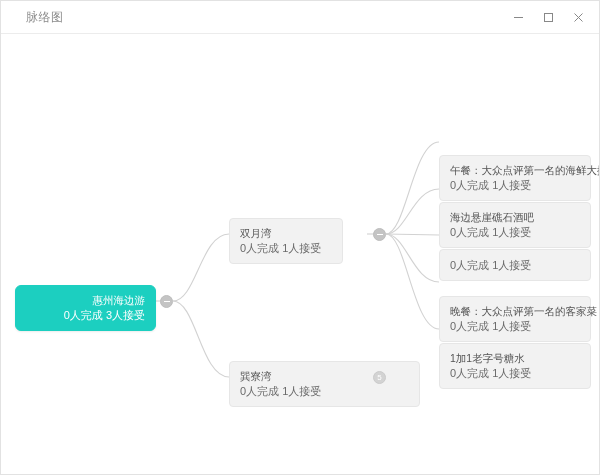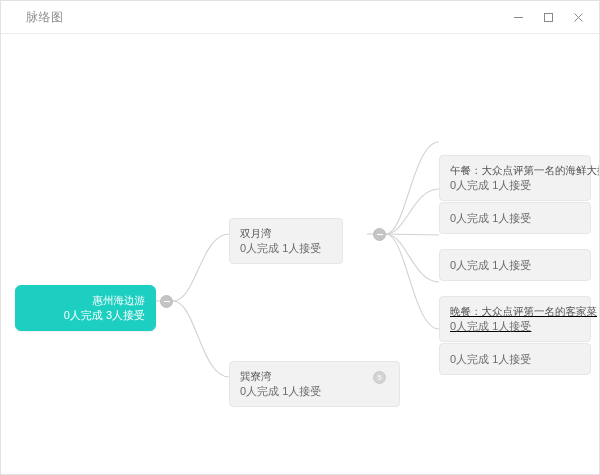--- a/index.html
+++ b/index.html
@@ -207,37 +207,39 @@
     <div class="toggle" style="left:372px; top:194px;">
       <span class="minus"></span>
     </div>
 
     <div class="node" style="left:438px; top:121px; width:152px;">
       <div class="line1">午餐：大众点评第一名的海鲜大排档</div>
       <div class="line2">0人完成 1人接受</div>
     </div>
 
     <div class="node" style="left:438px; top:168px; width:152px;">
+      <div class="line1">海边悬崖礁石酒吧</div>
       <div class="line2">0人完成 1人接受</div>
     </div>
 
     <div class="node" style="left:438px; top:215px; width:152px;">
       <div class="line2">0人完成 1人接受</div>
     </div>
 
-    <div class="node" style="left:438px; top:262px; width:152px;text-decoration:underline;">
+    <div class="node" style="left:438px; top:262px; width:152px;">
       <div class="line1">晚餐：大众点评第一名的客家菜</div>
       <div class="line2">0人完成 1人接受</div>
     </div>
 
     <div class="node" style="left:438px; top:309px; width:152px;">
-      <div class="line2">0人完成 1人接受</div>
-    </div>
-
-    <div class="node" style="left:228px; top:327px; width:171px;">
+      <div class="line1">1加1老字号糖水</div>
+      <div class="line2">0人完成 1人接受</div>
+    </div>
+
+    <div class="node" style="left:228px; top:327px; width:191px;">
       <div class="line1">巽寮湾</div>
       <div class="line2">0人完成 1人接受</div>
     </div>
     <div class="toggle count" style="left:372px; top:337px;">
       <span class="num">5</span>
     </div>
 
   </div>
 </div>
 

